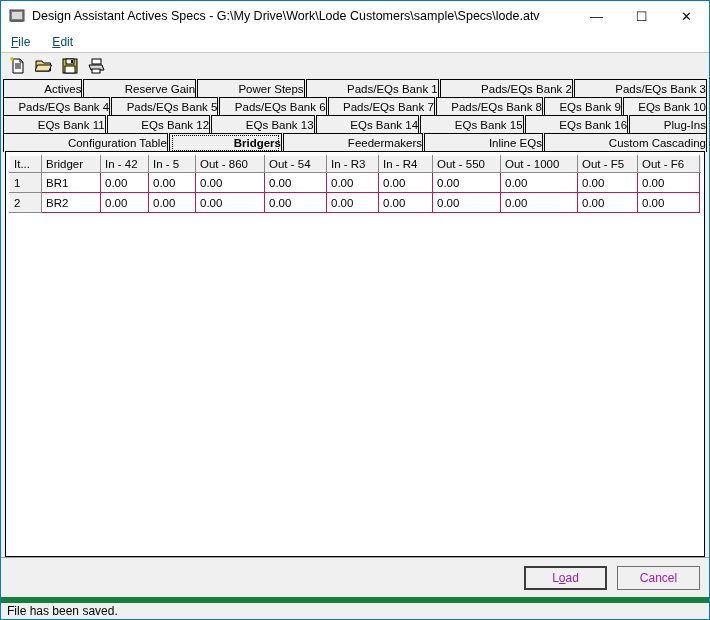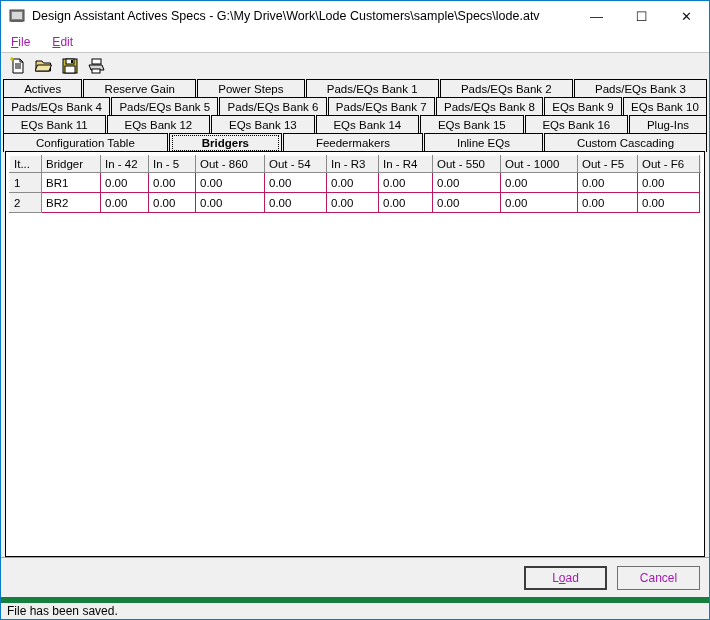--- a/index.html
+++ b/index.html
@@ -53,21 +53,21 @@
   .menubar {
     height: 21px; min-height: 21px;
     background: #ffffff;
     display: flex;
     align-items: center;
     padding-left: 8px;
     box-sizing: border-box;
   }
   .menu-item {
     font-size: 12px;
-    color: #a21caf;
+    color: #0c4a6e;
     padding: 1px 10px 1px 2px;
     margin-right: 10px;
   }
   .menu-item u { text-decoration: underline; }
 
   
   .toolbar {
     height: 27px; min-height: 27px;
     background: #f0f0f0;
     border-top: 1px solid #c8c8c8;
@@ -95,21 +95,21 @@
   }
   .tab {
     flex: 1 1 auto;
     background: #f0f0f0;
     border: 1px solid #000000;
     border-bottom: none;
     font-size: 11.5px;
     color: #000;
     display: flex;
     align-items: center;
-    justify-content: center;
+    justify-content: flex-end;
     box-sizing: border-box;
     margin-right: 1px;
     white-space: nowrap;
     overflow: hidden;
     position: relative;
   }
   .tab:last-child { margin-right: 0; }
   .tab.selected {
     background: #f0f0f0;
     border: 1px solid #000;

